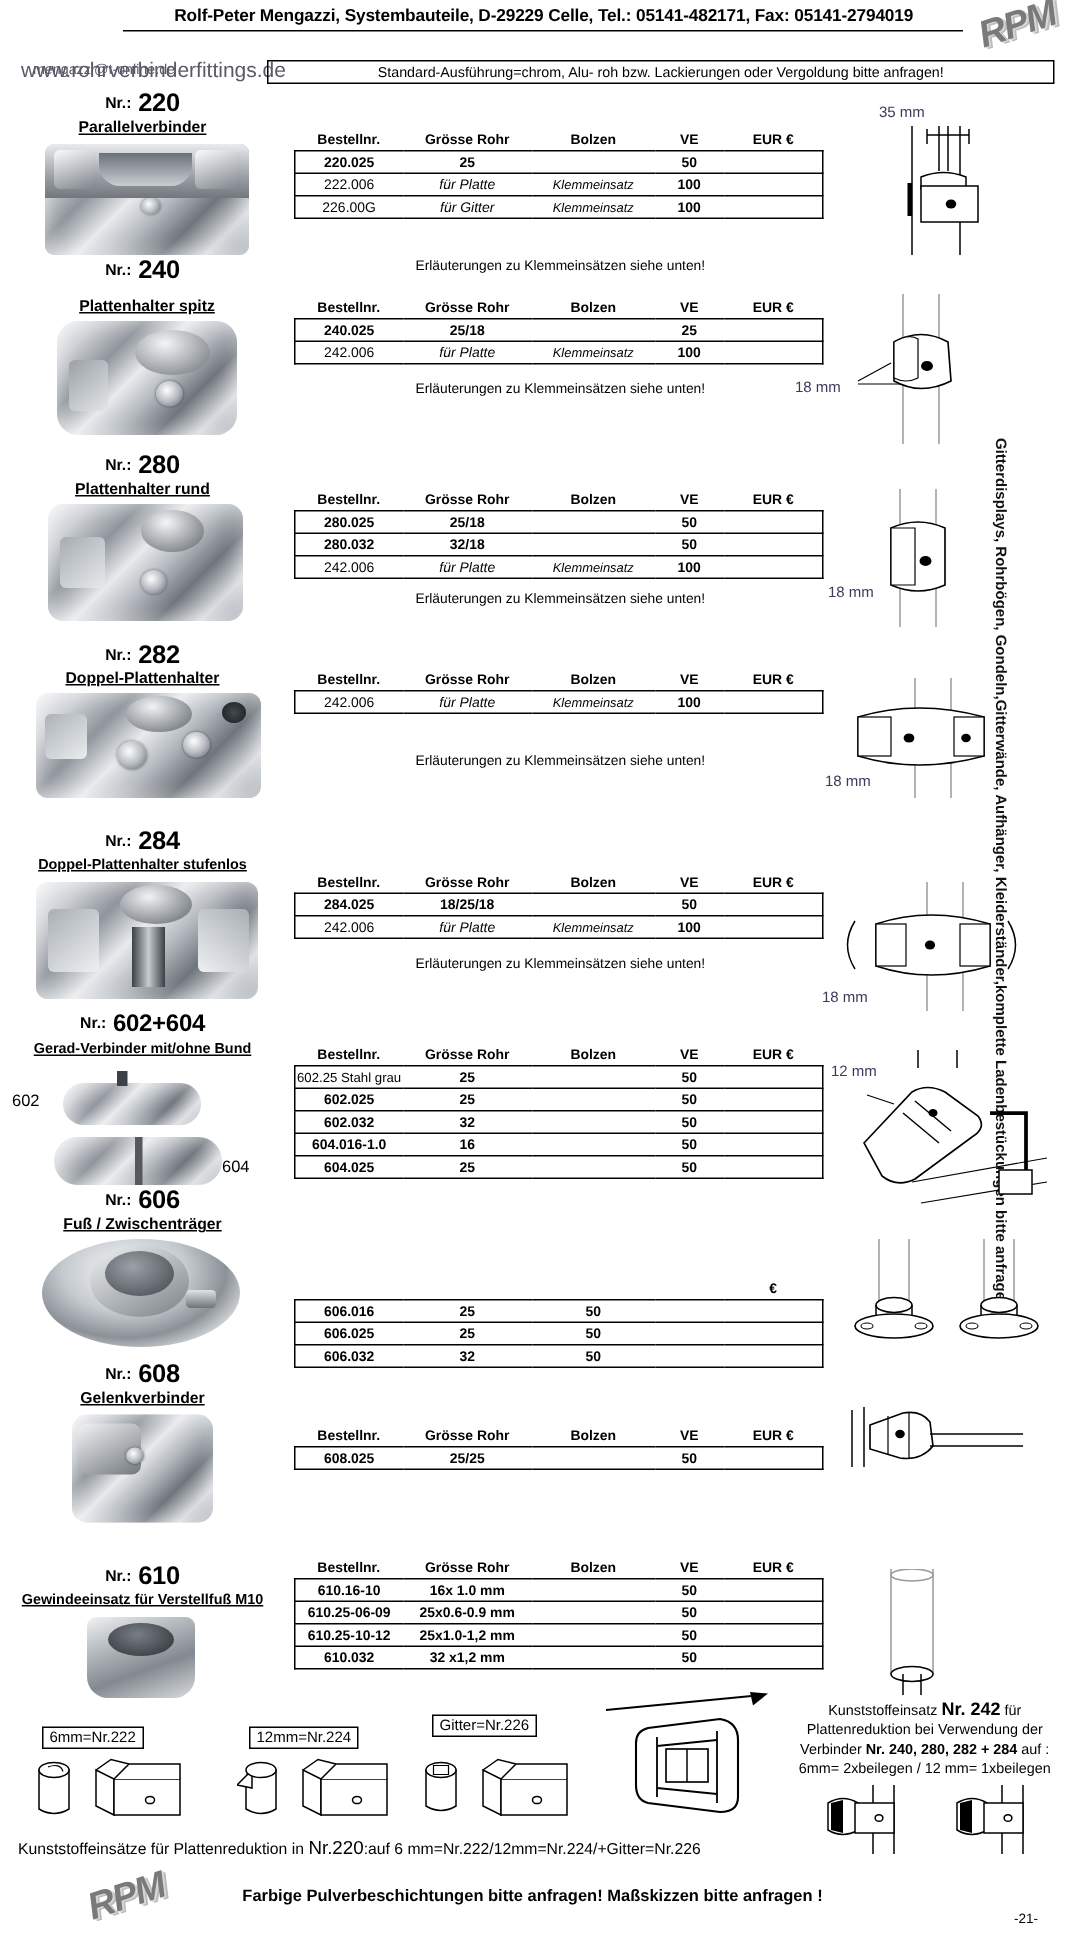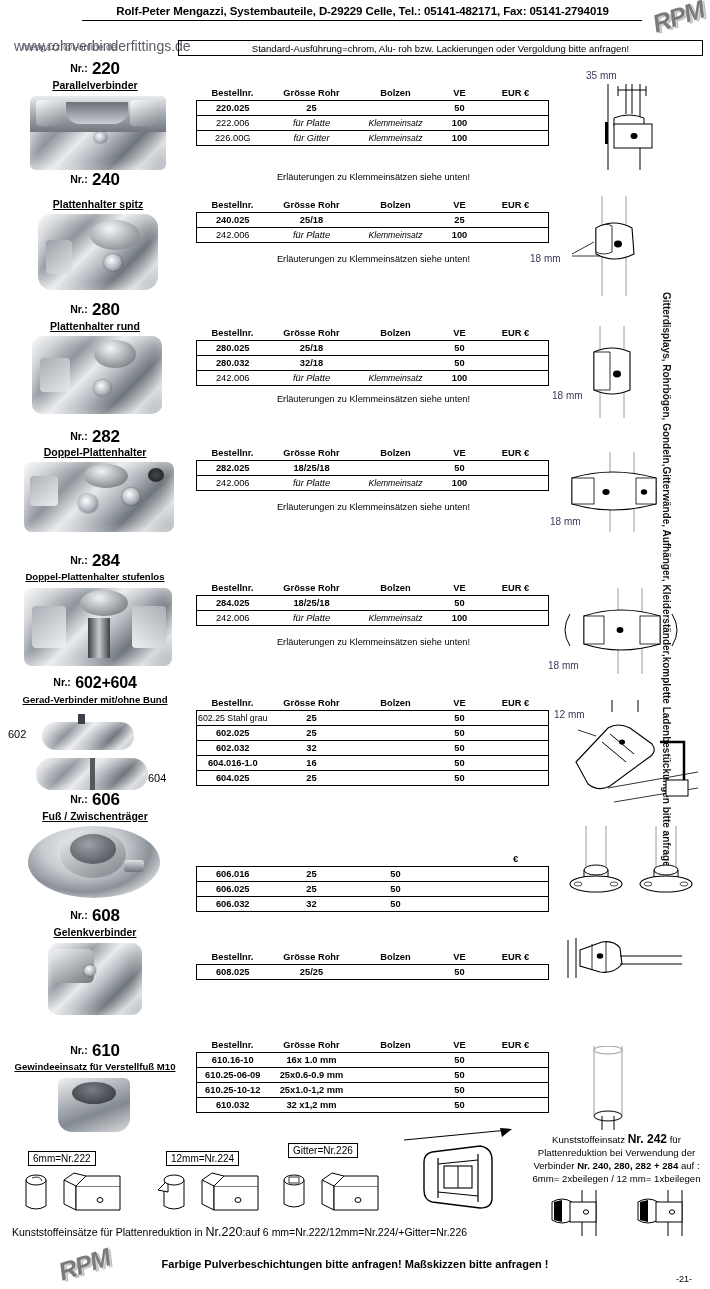--- a/index.html
+++ b/index.html
@@ -411,27 +411,20 @@
       <col style="width:46px">
       <col style="width:66px">
     </colgroup>
   <tbody>
       <tr>
     <th>Bestellnr.</th>
     <th>Grösse Rohr</th>
     <th>Bolzen</th>
     <th>VE</th>
     <th>EUR €</th>
-  </tr>
-  <tr class="body-row">
-    <td class="c-art">282.025</td>
-    <td class="c-size">18/25/18</td>
-    <td class="c-bolt"></td>
-    <td class="c-ve">50</td>
-    <td></td>
   </tr>
   <tr class="body-row">
     <td class="c-art thin">242.006</td>
     <td class="c-size ital">für Platte</td>
     <td class="c-bolt">Klemmeinsatz</td>
     <td class="c-ve">100</td>
     <td></td>
   </tr>
 </tbody>
   </table>

